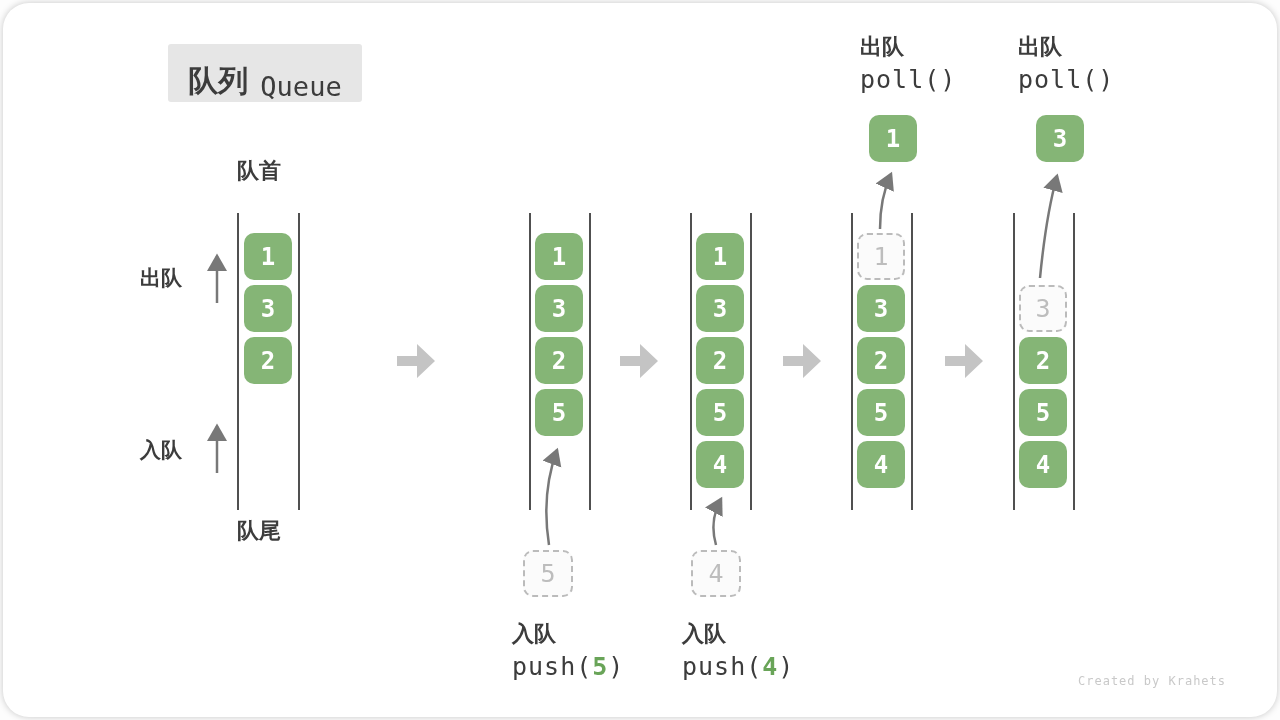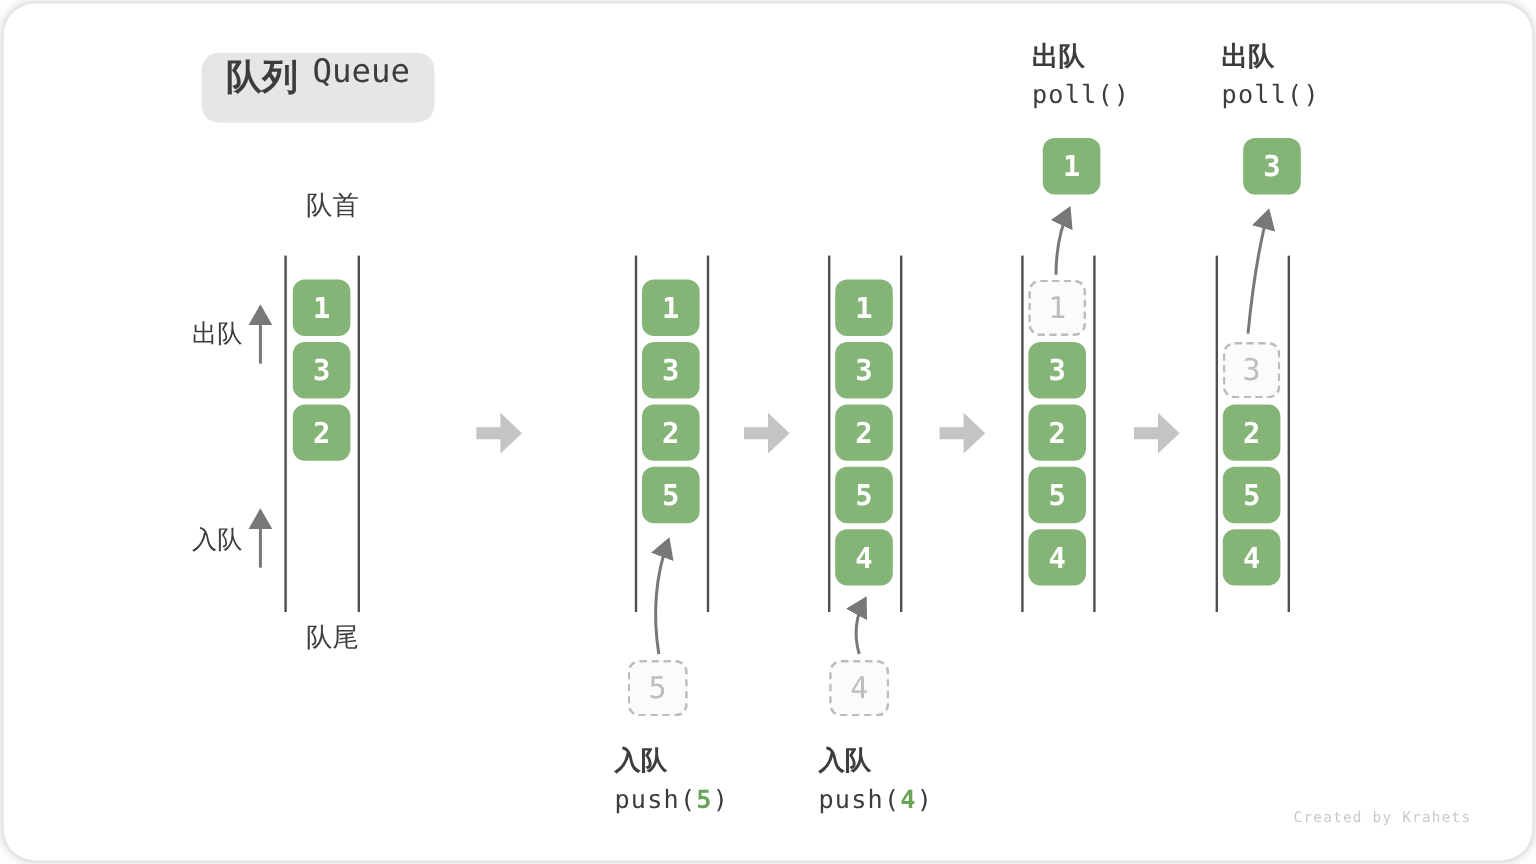--- a/index.html
+++ b/index.html
@@ -1,32 +1,32 @@
 <!DOCTYPE html>
 <html><head>
 <meta charset="utf-8">
 <style>
   html,body{margin:0;padding:0;background:#fdfdfd;}
   #canvas{position:relative;width:1280px;height:720px;font-family:"Liberation Sans",sans-serif;overflow:hidden;}
   #card{position:absolute;left:3px;top:3px;right:3px;bottom:3px;background:#ffffff;border-radius:26px;box-shadow:0 0 7px rgba(0,0,0,.22);}
   .abs{position:absolute;}
   
-  #badge{left:168px;top:44px;width:194px;height:58px;background:#e6e6e6;border-radius:14px;display:flex;align-items:flex-start;justify-content:center;gap:12px;}
+  #badge{left:168px;top:44px;width:194px;height:58px;background:#e6e6e6;border-radius:3px;display:flex;align-items:flex-end;justify-content:center;gap:12px;}
   #badge .zh{font-size:30px;font-weight:bold;color:#3c3c3c;}
   #badge .en{font-size:27px;color:#3c3c3c;font-family:"DejaVu Sans Mono",monospace;}
   
-  .cjk-label{font-size:22px;font-weight:normal;color:#3c3c3c;text-align:right;}
+  .cjk-label{font-size:22px;font-weight:bold;color:#3c3c3c;text-align:left;}
   
   .wall{width:2px;background:#505050;}
   .cell{width:48px;height:47px;border-radius:10px;background:#85b576;color:#ffffff;display:flex;align-items:center;justify-content:center;font-size:24px;font-weight:bold;font-family:"DejaVu Sans Mono",monospace;box-sizing:border-box;}
   .cell.dashed{background:#fbfbfb;border:2px dashed #bbbbbb;color:#bdbdbd;font-weight:normal;font-size:25px;}
   
   .op{line-height:33px;color:#3c3c3c;}
   .op .zh{font-size:22px;font-weight:600;}
-  .op .code{font-size:21px;font-family:"DejaVu Sans Mono",monospace;letter-spacing:1px;}
+  .op .code{font-size:25px;font-family:"DejaVu Sans Mono",monospace;letter-spacing:1px;}
   .op .arg{color:#69a458;font-weight:bold;}
   #watermark{left:1078px;top:674px;font-size:12px;color:#c9c9c9;font-family:"DejaVu Sans Mono",monospace;letter-spacing:1px;}
   svg{position:absolute;left:0;top:0;pointer-events:none;}
 </style>
 </head>
 <body>
 
 <div id="canvas">
   <div id="card"></div>
 

